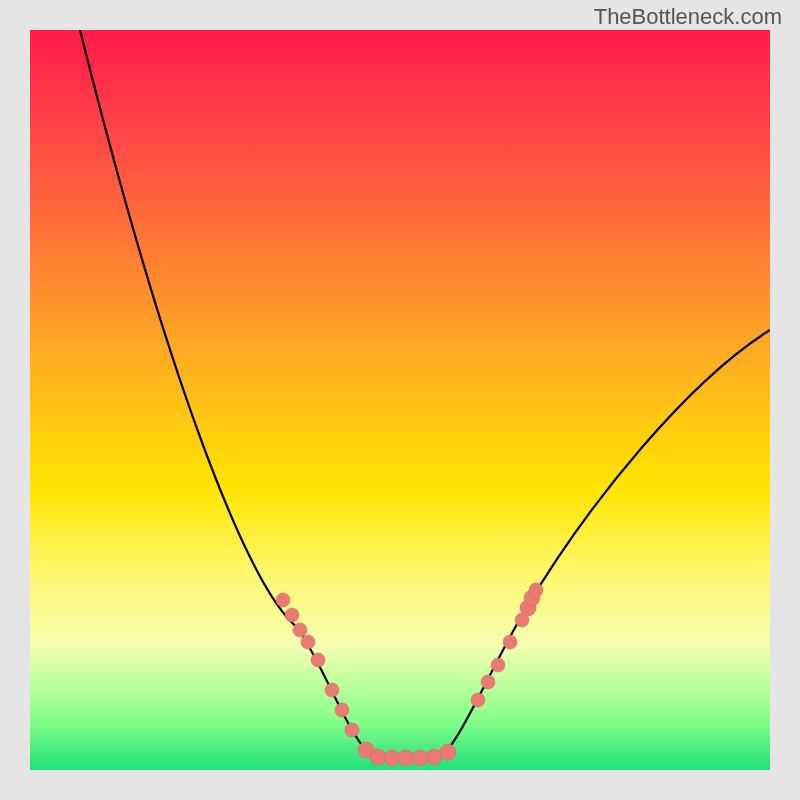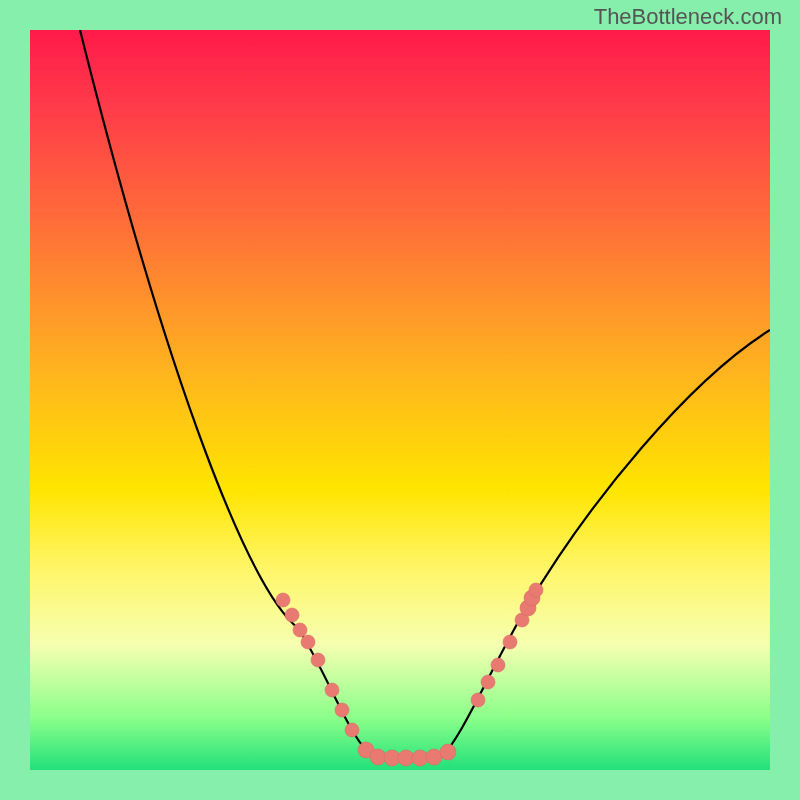--- a/index.html
+++ b/index.html
@@ -9,21 +9,21 @@
     height: 800px;
     overflow: hidden;
     background: #000;
     font-family: Arial, Helvetica, sans-serif;
   }
   .frame {
     position: absolute;
     top: 0; left: 0;
     width: 800px;
     height: 800px;
-    background: #86efac;
+    background: #e5e5e5;
   }
   .plot-area {
     position: absolute;
     top: 30px;
     left: 30px;
     width: 740px;
     height: 740px;
     
     background: linear-gradient(to bottom,
       #ff1a4a 0%,

